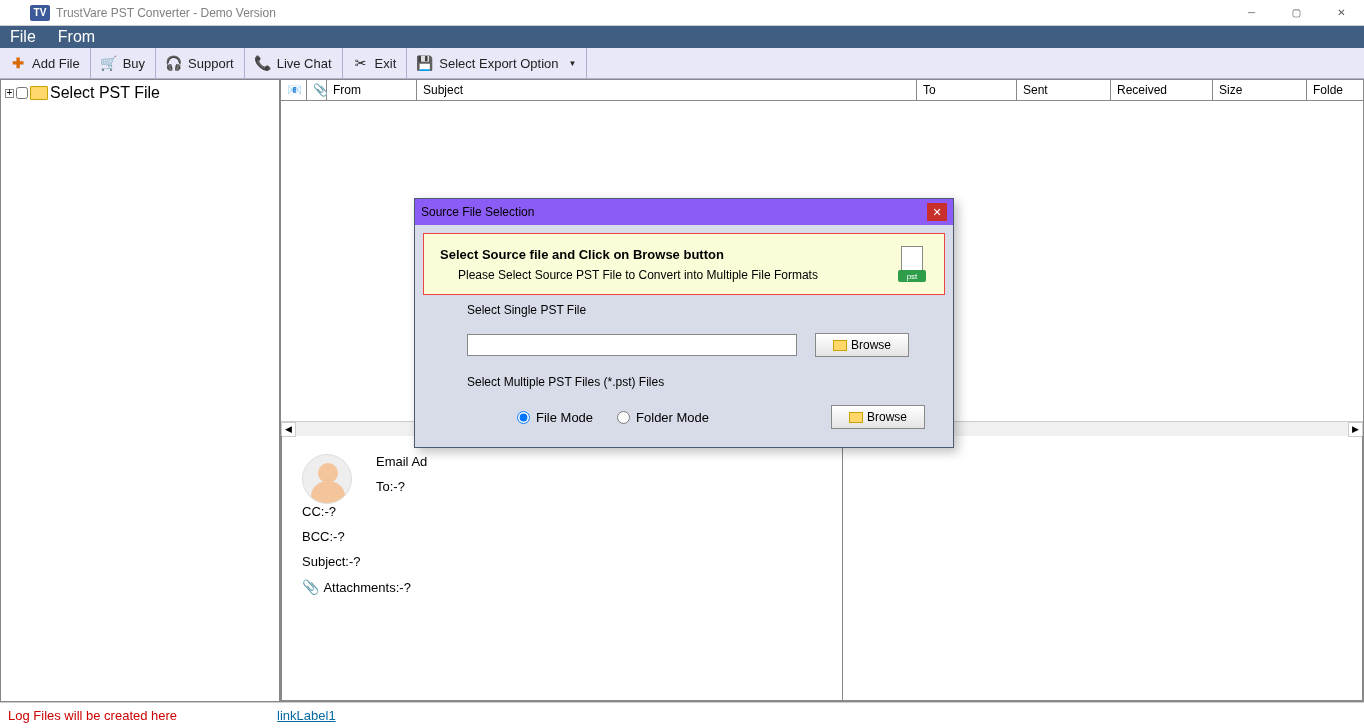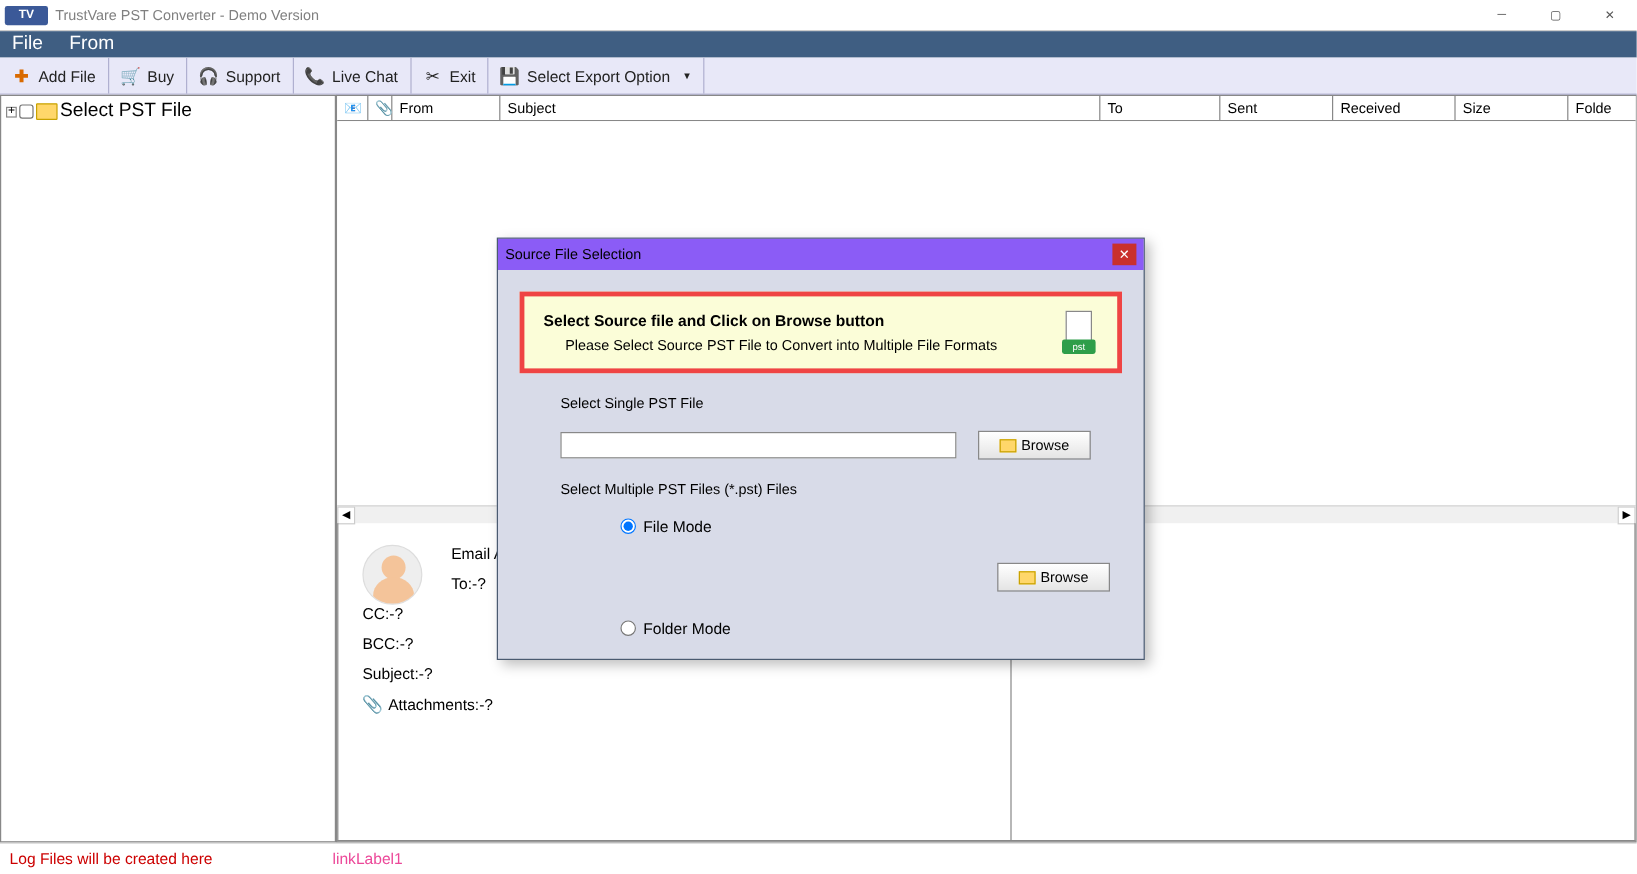--- a/index.html
+++ b/index.html
@@ -1,20 +1,20 @@
 <!DOCTYPE html>
 <html><head>
 <meta charset="utf-8">
 <style>
 * { box-sizing: border-box; margin: 0; padding: 0; font-family: "Segoe UI", Tahoma, sans-serif; }
 html, body { width: 1364px; height: 728px; overflow: hidden; background: #fff; }
 
 
 .titlebar { height: 26px; background: #fff; border-bottom: 1px solid #ccc; display: flex; align-items: center; padding-left: 4px; color: #808080; font-size: 12px; }
-.titlebar .logo { width: 36px; height: 16px; margin-right: 6px; background: #3b5998; color: #fff; font-size: 10px; font-weight: bold; display: flex; align-items: center; justify-content: center; border-radius: 2px; }
+.titlebar .logo { width: 20px; height: 16px; margin-right: 6px; background: #3b5998; color: #fff; font-size: 10px; font-weight: bold; display: flex; align-items: center; justify-content: center; border-radius: 2px; margin-left: 26px; }
 .titlebar .wincontrols { margin-left: auto; display: flex; }
 .titlebar .wincontrols div { width: 45px; height: 26px; display: flex; align-items: center; justify-content: center; font-size: 10px; color: #555; }
 
 
 .menubar { height: 22px; background: #3f5e82; display: flex; align-items: center; padding-left: 10px; gap: 22px; }
 .menubar .item { color: #fff; font-size: 16px; }
 
 
 .toolbar { height: 31px; background: #e8e8f8; border-bottom: 1px solid #b0b0d0; display: flex; align-items: stretch; }
 .toolbar .btn { display: flex; align-items: center; padding: 0 10px; border-right: 1px solid #b0b0d0; font-size: 13px; color: #222; gap: 6px; cursor: pointer; }
@@ -43,41 +43,41 @@
 .avatar { width: 50px; height: 50px; border-radius: 50%; background: #eee; border: 1px solid #ddd; float: left; margin-right: 24px; position: relative; overflow: hidden; }
 .avatar::before { content: ''; position: absolute; top: 8px; left: 15px; width: 20px; height: 20px; background: #f4c49a; border-radius: 50%; }
 .avatar::after { content: ''; position: absolute; top: 26px; left: 8px; width: 34px; height: 30px; background: #f4c49a; border-radius: 50% 50% 0 0; }
 .preview .fields { font-size: 13px; font-family: "Times New Roman", serif; color: #000; }
 .preview .fields div { margin-bottom: 10px; }
 .preview .clip { font-size: 14px; margin-right: 4px; }
 
 
 .statusbar { height: 26px; background: #fff; border-top: 1px solid #ccc; display: flex; align-items: center; padding: 0 8px; font-size: 13px; gap: 100px; }
 .statusbar .log { color: #c00; }
-.statusbar .link { color: #ec4899; }
+.statusbar .link { color: #0369a1; text-decoration: underline; }
 
 
 .overlay { position: fixed; top: 0; left: 0; width: 1364px; height: 728px; pointer-events: none; }
 .dialog { position: absolute; left: 414px; top: 198px; width: 540px; background: #d8dbe8; border: 1px solid #4a5a70; box-shadow: 4px 4px 10px rgba(0,0,0,0.25); pointer-events: all; }
 .dialog .dtitle { height: 26px; background: #8b5cf6; display: flex; align-items: center; padding: 0 6px; font-size: 12px; }
 .dialog .dclose { margin-left: auto; width: 20px; height: 18px; background: #c9302c; color: #fff; font-size: 11px; display:flex; align-items:center; justify-content:center; cursor:pointer; }
-.dialog .banner { margin: 18px; background: #fbfdd8; border: 4px solid #ef4444; padding: 12px 16px; display: flex; align-items: center; }
+.dialog .banner { margin: 8px; background: #fbfdd8; border: 1px solid #ef4444; padding: 12px 16px; display: flex; align-items: center; }
 .dialog .banner .txt { flex: 1; }
 .dialog .banner .h { font-weight: bold; font-size: 13px; margin-bottom: 6px; }
 .dialog .banner .s { font-size: 12px; padding-left: 18px; }
 .dialog .banner .pst-ic { width: 32px; height: 36px; position: relative; }
 .dialog .banner .pst-ic .sheet { width: 22px; height: 28px; background: #fff; border: 1px solid #888; position: absolute; top: 0; left: 5px; }
 .dialog .banner .pst-ic .badge { position: absolute; bottom: 0; left: 2px; width: 28px; height: 12px; background: #2e9e4a; color: #fff; font-size: 8px; display:flex; align-items:center; justify-content:center; border-radius: 2px; }
 .dialog .section { padding: 0 28px 18px 28px; font-size: 12px; margin-left: 24px; }
 .dialog .section .lbl { margin-bottom: 16px; }
 .dialog .row { display: flex; align-items: center; gap: 18px; }
 .dialog input[type=text] { width: 330px; height: 22px; border: 1px solid #888; padding: 0 4px; font-size: 12px; }
 .dialog .browse { width: 94px; height: 24px; background: linear-gradient(#fff,#e4e4e4); border: 1px solid #888; font-size: 12px; display:flex; align-items:center; justify-content:center; gap:4px; cursor:pointer; }
 .dialog .browse .fic { width:14px; height:11px; background:#ffd76a; border:1px solid #c9a200; }
-.dialog .radios { display:flex; gap:70px; padding-left: 50px; flex-direction: column; }
+.dialog .radios { display:flex; gap:24px; padding-left: 50px; }
 .dialog .radios label { display:flex; align-items:center; gap:6px; font-size:13px; }
 .dialog .multi-row { display:flex; align-items:center; justify-content: space-between; }
 
 
 .ic-add { color: #d96a00; font-weight: bold; }
 </style>
 </head>
 <body>
 
 <div class="titlebar">

